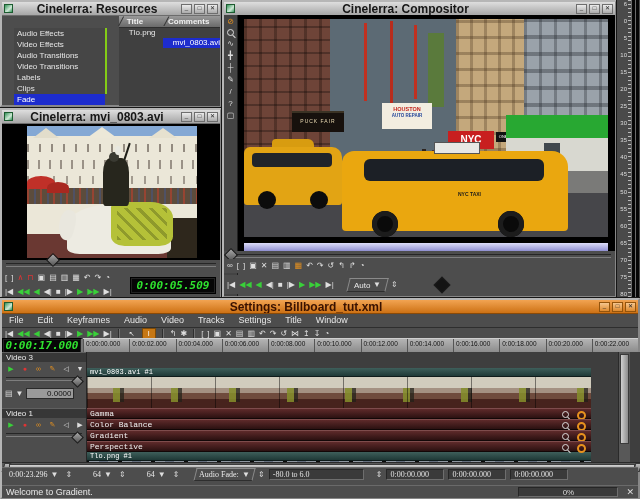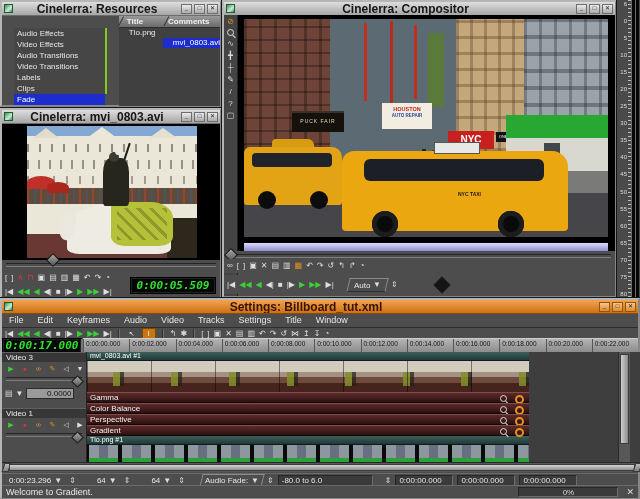--- a/index.html
+++ b/index.html
@@ -421,64 +421,64 @@
           <span class="tbtn org">✎</span>
           <span class="tbtn wht">◁</span>
           <span class="tbtn wht">▶</span>
         </div>
         <div style="position:relative;margin:1px 4px;height:8px;">
           <div class="groove" style="margin-top:3px;"></div>
           <div class="dmd" style="right:0;top:0;width:7px;height:7px;"></div>
         </div>
       </div>
 
-      <div style="position:absolute;left:85px;top:0;width:442px;height:110px;">
+      <div style="position:absolute;left:85px;top:16px;width:504px;height:110px;font-family:Liberation Mono, monospace;">
         <div class="ctitle">mvi_0803.avi #1</div>
         <div class="v2thumbs">
           <div class="figs"></div>
             <div class="frames"></div>
         </div>
         <div class="fx">
           <span>Gamma</span>
           <span class="mag fxic" style="right:22px;"></span>
           <span class="oring fxic" style="right:5px;"></span>
         </div>
         <div class="fx">
           <span>Color Balance</span>
           <span class="mag fxic" style="right:22px;"></span>
           <span class="oring fxic" style="right:5px;"></span>
         </div>
         <div class="fx">
-          <span>Perspective</span>
+          <span>Gradient</span>
           <span class="mag fxic" style="right:22px;"></span>
           <span class="oring fxic" style="right:5px;"></span>
         </div>
         <div class="fx">
-          <span>Gradient</span>
+          <span>Perspective</span>
           <span class="mag fxic" style="right:22px;"></span>
           <span class="oring fxic" style="right:5px;"></span>
         </div>
         <div class="ctitle">Tlo.png #1</div>
         <div class="v1thumbs">
           <div class="greens"></div>
         </div>
       </div>
 
       <div style="position:absolute;left:616px;top:0;width:12px;height:110px;background:#585858;border-left:1px solid #2a2a2a;box-sizing:border-box;">
         <div style="position:absolute;left:1px;right:1px;top:2px;height:88px;background:linear-gradient(90deg,#d0d0d0,#8c8c8c);border:1px solid #3a3a3a;"></div>
       </div>
     </div>
 
     <div class="hscroll" style="left:0;top:162px;width:640px;height:9px;">
       <div class="cap" style="left:1px;"></div>
       <div class="hdl"></div>
       <div class="cap" style="right:1px;"></div>
     </div>
 
-    <div class="zrow" style="top:173px;">
+    <div class="zrow" style="top:167px;font-family:Liberation Serif, serif;">
       <span class="zbox">
         <span class="zval">0:00:23.296</span>
         <span class="ic wht">▼</span>
       </span>
       <span class="spin">⇕</span>
       <span class="zbox" style="margin-left:14px;">
         <span class="zval">64</span>
         <span class="ic wht">▼</span>
       </span>
       <span class="spin">⇕</span>

